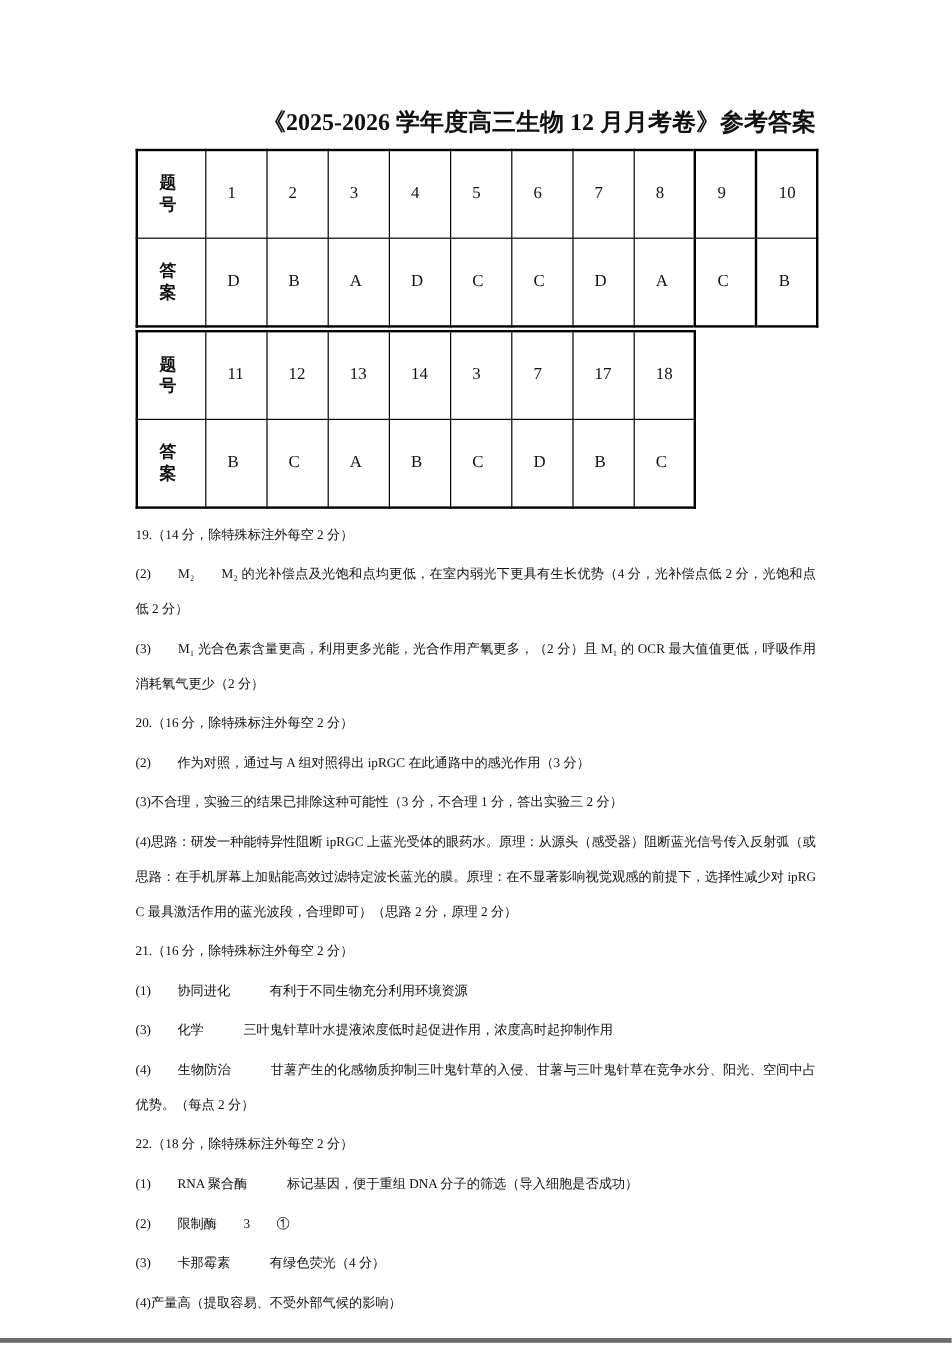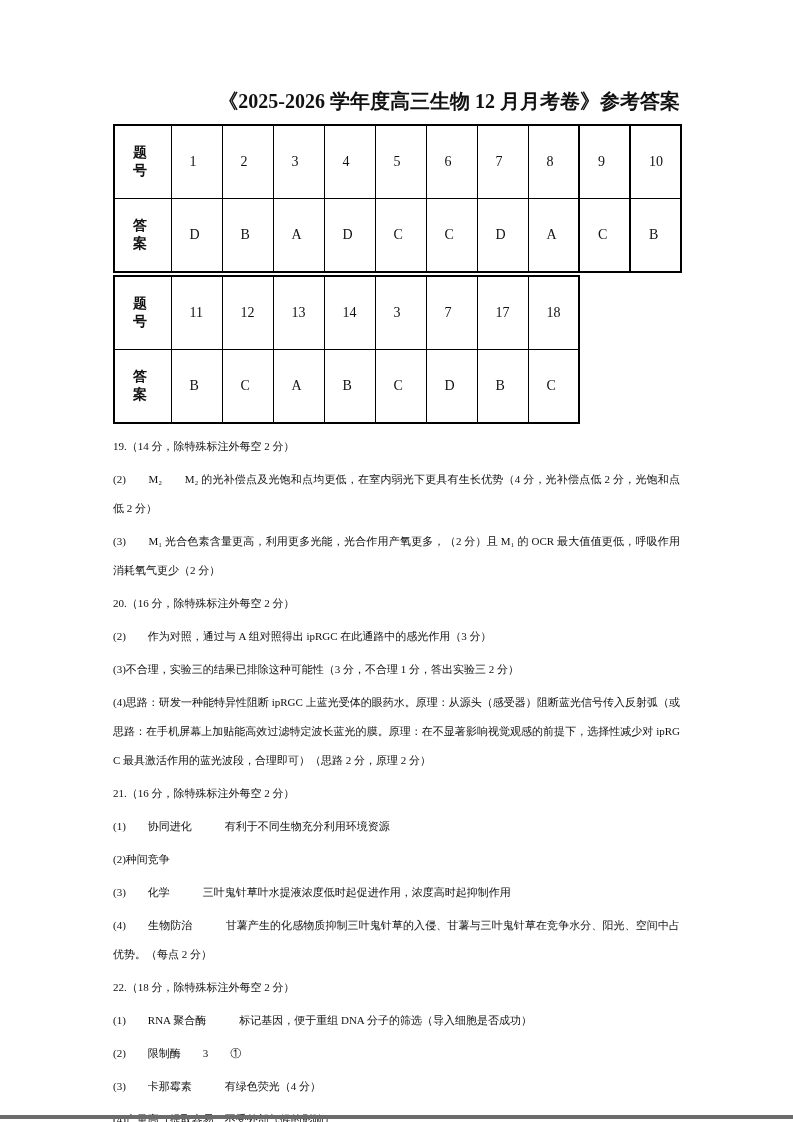--- a/index.html
+++ b/index.html
@@ -161,21 +161,20 @@
   <div class="body-text">
     <p>19.（14 分，除特殊标注外每空 2 分）</p>
     <p>(2)　　M₂　　M₂ 的光补偿点及光饱和点均更低，在室内弱光下更具有生长优势（4 分，光补偿点低 2 分，光饱和点低 2 分）</p>
     <p>(3)　　M₁ 光合色素含量更高，利用更多光能，光合作用产氧更多，（2 分）且 M₁ 的 OCR 最大值值更低，呼吸作用消耗氧气更少（2 分）</p>
     <p>20.（16 分，除特殊标注外每空 2 分）</p>
     <p>(2)　　作为对照，通过与 A 组对照得出 ipRGC 在此通路中的感光作用（3 分）</p>
     <p>(3)不合理，实验三的结果已排除这种可能性（3 分，不合理 1 分，答出实验三 2 分）</p>
     <p>(4)思路：研发一种能特异性阻断 ipRGC 上蓝光受体的眼药水。原理：从源头（感受器）阻断蓝光信号传入反射弧（或思路：在手机屏幕上加贴能高效过滤特定波长蓝光的膜。原理：在不显著影响视觉观感的前提下，选择性减少对 ipRGC 最具激活作用的蓝光波段，合理即可）（思路 2 分，原理 2 分）</p>
     <p>21.（16 分，除特殊标注外每空 2 分）</p>
     <p>(1)　　协同进化　　　有利于不同生物充分利用环境资源</p>
-    <p>(2)种间竞争</p>
     <p>(3)　　化学　　　三叶鬼针草叶水提液浓度低时起促进作用，浓度高时起抑制作用</p>
     <p>(4)　　生物防治　　　甘薯产生的化感物质抑制三叶鬼针草的入侵、甘薯与三叶鬼针草在竞争水分、阳光、空间中占优势。（每点 2 分）</p>
     <p>22.（18 分，除特殊标注外每空 2 分）</p>
     <p>(1)　　RNA 聚合酶　　　标记基因，便于重组 DNA 分子的筛选（导入细胞是否成功）</p>
     <p>(2)　　限制酶　　3　　①</p>
     <p>(3)　　卡那霉素　　　有绿色荧光（4 分）</p>
     <p>(4)产量高（提取容易、不受外部气候的影响）</p>
   </div>
 
 </div>

